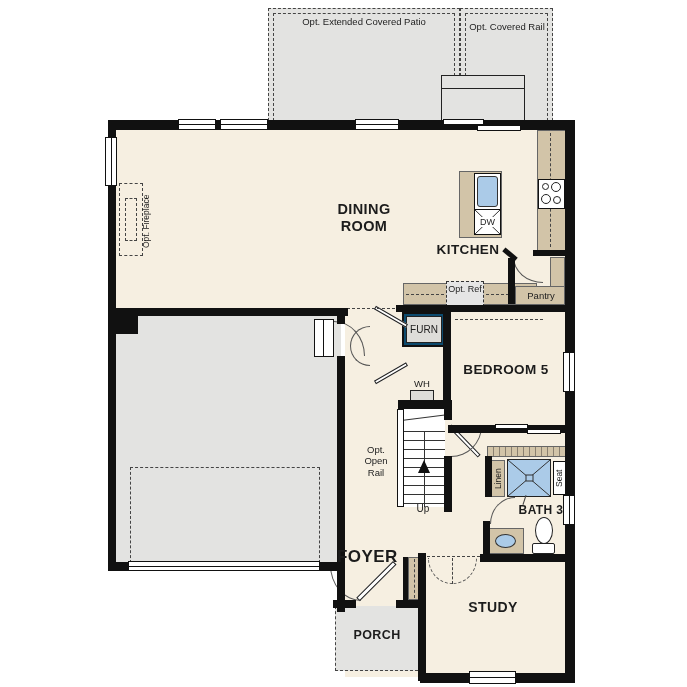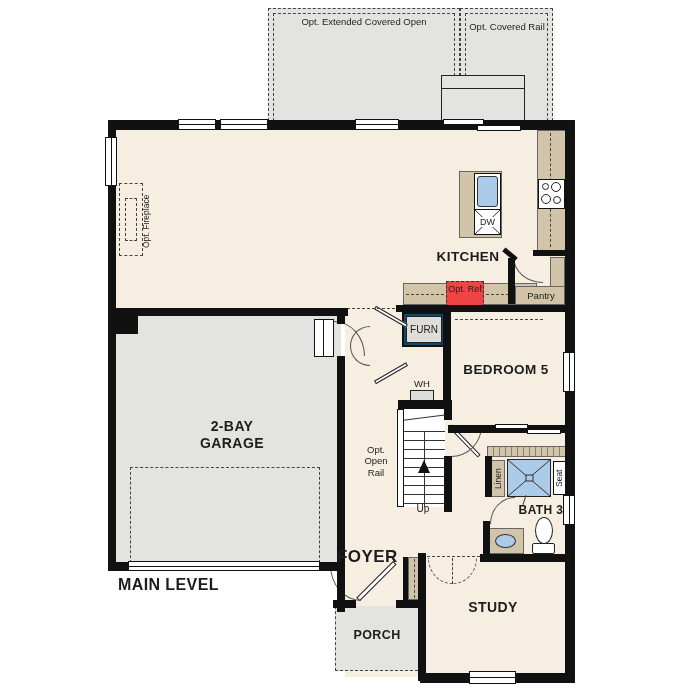--- a/index.html
+++ b/index.html
@@ -44,39 +44,39 @@
 
   <div class="out dashbox" style="left:268px;top:8px;width:192px;height:118px">
     <div class="abs" style="inset:4px;border:1px dashed #444"></div>
   </div>
   <div class="out dashbox" style="left:460px;top:8px;width:93px;height:118px">
     <div class="abs" style="inset:4px;border:1px dashed #444"></div>
   </div>
   <div class="out abs" style="left:441px;top:75px;width:84px;height:51px;border:1px solid #222">
     <div class="abs" style="left:0;right:0;top:12px;border-top:1px solid #222"></div>
   </div>
-  <div class="lbl small-lbl" style="left:288px;top:16px;width:152px">Opt. Extended Covered Open</div>
+  <div class="lbl small-lbl" style="left:288px;top:16px;width:152px">Opt. Extended Covered Patio</div>
   <div class="lbl small-lbl" style="left:461px;top:21px;width:92px">Opt. Covered Rail</div>
 
   <div class="room" style="left:112px;top:124px;width:458px;height:188px"></div>
   <div class="room" style="left:345px;top:305px;width:225px;height:372px"></div>
   <div class="out" style="left:112px;top:312px;width:229px;height:254px"></div>
   <div class="out" style="left:335px;top:606px;width:83px;height:65px;border-left:1.3px dashed #444;border-bottom:1.3px dashed #444"></div>
 
   <div class="ctr" style="left:537px;top:130px;width:29px;height:121px"></div>
   <div class="dash-v" style="left:550px;top:133px;height:114px"></div>
   <div class="win" style="left:538px;top:179px;width:27px;height:30px"></div>
   <div class="burner" style="left:542px;top:183px;width:7px;height:7px"></div>
   <div class="burner" style="left:551px;top:182px;width:10px;height:10px"></div>
   <div class="burner" style="left:541px;top:194px;width:10px;height:10px"></div>
   <div class="burner" style="left:553px;top:196px;width:8px;height:8px"></div>
 
   <div class="ctr" style="left:403px;top:283px;width:134px;height:22px"></div>
   <div class="dash-h" style="left:406px;top:294px;width:128px"></div>
-  <div class="appl" style="left:446px;top:281px;width:38px;height:26px;border:1.3px dashed #333;background:#ef4444">
+  <div class="appl" style="left:446px;top:281px;width:38px;height:26px;border:1.3px dashed #333;background:#e5e5e5">
     <div class="lbl small-lbl" style="left:0;right:0;top:2px;font-size:9px">Opt. Ref</div>
   </div>
 
   <div class="ctr" style="left:459px;top:171px;width:43px;height:67px"></div>
   <div class="win" style="left:474px;top:173px;width:27px;height:37px"></div>
   <div class="abs" style="left:477px;top:176px;width:21px;height:31px;background:var(--fixture-blue,#abcbe8);border:1px solid #333;border-radius:3px"></div>
   <div class="win" style="left:474px;top:209px;width:27px;height:26px;overflow:hidden">
     <svg width="27" height="26" style="position:absolute;left:-1px;top:-1px">
       <line x1="0" y1="0" x2="27" y2="26" stroke="#333" stroke-width="1"></line>
       <line x1="27" y1="0" x2="0" y2="26" stroke="#333" stroke-width="1"></line>
@@ -189,22 +189,21 @@
   <div class="win" style="left:443px;top:119px;width:41px;height:6px"></div>
   <div class="win" style="left:477px;top:125px;width:44px;height:6px"></div>
   <div class="win win-v" style="left:105px;top:137px;width:12px;height:49px"></div>
   <div class="win win-v" style="left:563px;top:352px;width:12px;height:40px"></div>
   <div class="win win-v" style="left:563px;top:495px;width:12px;height:30px"></div>
   <div class="win win-h" style="left:469px;top:671px;width:47px;height:13px"></div>
   <div class="win win-h" style="left:128px;top:561px;width:192px;height:10px"></div>
   <div class="win" style="left:495px;top:424px;width:33px;height:5px"></div>
   <div class="win" style="left:527px;top:429px;width:34px;height:5px"></div>
 
-  <div class="lbl room-lbl" style="left:430px;top:249px;width:76px">KITCHEN</div>
+  <div class="lbl room-lbl" style="left:324px;top:201px;width:80px;font-size:14.5px">DINING ROOM</div>
+  <div class="lbl room-lbl" style="left:430px;top:242px;width:76px">KITCHEN</div>
   <div class="lbl room-lbl" style="left:450px;top:362px;width:112px">BEDROOM 5</div>
   <div class="lbl room-lbl" style="left:512px;top:503px;width:58px;font-size:12px">BATH 3</div>
   <div class="lbl room-lbl" style="left:455px;top:599px;width:76px;font-size:14px">STUDY</div>
   <div class="lbl room-lbl" style="left:337px;top:547px;width:58px;font-size:17px">FOYER</div>
   <div class="lbl room-lbl" style="left:346px;top:628px;width:62px;font-size:12.5px">PORCH</div>
-  <div class="lbl room-lbl" style="left:187px;top:418px;width:90px;font-size:14px">2-BAY GARAGE</div>
-  <div class="lbl room-lbl" style="left:118px;top:575px;width:120px;font-size:16px;text-align:left">MAIN LEVEL</div>
 
 </div>
 
 </body></html>

